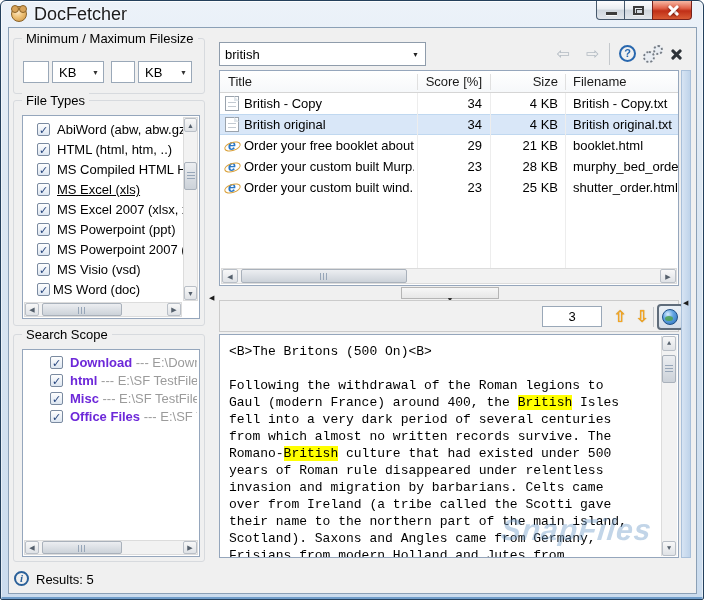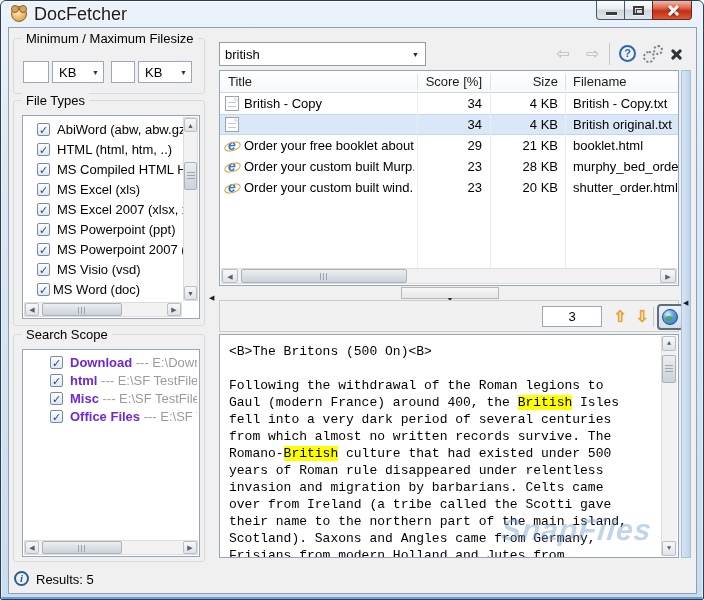--- a/index.html
+++ b/index.html
@@ -184,21 +184,21 @@
             <div class="li-row" style="top: 24px;">
               <span class="cb" style="left: 12px;">✓</span>
               <span class="li-label" style="left: 32px;">HTML (html, htm, ..)</span>
             </div>
             <div class="li-row" style="top: 44px;">
               <span class="cb" style="left: 12px;">✓</span>
               <span class="li-label" style="left: 32px;">MS Compiled HTML H</span>
             </div>
             <div class="li-row" style="top: 64px;">
               <span class="cb" style="left: 12px;">✓</span>
-              <span class="li-label" style="left: 32px;">MS Excel (xls)</span>
+              <span class="li-label" style="left: 32px; text-decoration: underline;">MS Excel (xls)</span>
             </div>
             <div class="li-row" style="top: 84px;">
               <span class="cb" style="left: 12px;">✓</span>
               <span class="li-label" style="left: 32px;">MS Excel 2007 (xlsx, xls</span>
             </div>
             <div class="li-row" style="top: 104px;">
               <span class="cb" style="left: 12px;">✓</span>
               <span class="li-label" style="left: 32px;">MS Powerpoint (ppt)</span>
             </div>
             <div class="li-row" style="top: 124px;">
@@ -303,20 +303,21 @@
       <div>
           <div class="tr" style="top: 22px;">
             <span class="fi fi-text"></span>
             <span class="td" style="left: 24px; width: 170px;">British - Copy</span>
             <span class="td" style="left: 197px; width: 65px; text-align: right;">34</span>
             <span class="td" style="left: 272px; width: 66px; text-align: right;">4 KB</span>
             <span class="td" style="left: 353px; width: 106px;">British - Copy.txt</span>
           </div>
           <div class="tr sel" style="top: 43px;">
             <span class="fi fi-text"></span>
+            <span class="td" style="left: 24px; width: 170px;">British original</span>
             <span class="td" style="left: 197px; width: 65px; text-align: right;">34</span>
             <span class="td" style="left: 272px; width: 66px; text-align: right;">4 KB</span>
             <span class="td" style="left: 353px; width: 106px;">British original.txt</span>
           </div>
           <div class="tr" style="top: 64px;">
             <span class="fi fi-html">e</span>
             <span class="td" style="left: 24px; width: 170px;">Order your free booklet about...</span>
             <span class="td" style="left: 197px; width: 65px; text-align: right;">29</span>
             <span class="td" style="left: 272px; width: 66px; text-align: right;">21 KB</span>
             <span class="td" style="left: 353px; width: 106px;">booklet.html</span>
@@ -325,21 +326,21 @@
             <span class="fi fi-html">e</span>
             <span class="td" style="left: 24px; width: 170px;">Order your custom built Murp...</span>
             <span class="td" style="left: 197px; width: 65px; text-align: right;">23</span>
             <span class="td" style="left: 272px; width: 66px; text-align: right;">28 KB</span>
             <span class="td" style="left: 353px; width: 106px;">murphy_bed_order.h</span>
           </div>
           <div class="tr" style="top: 106px;">
             <span class="fi fi-html">e</span>
             <span class="td" style="left: 24px; width: 170px;">Order your custom built wind...</span>
             <span class="td" style="left: 197px; width: 65px; text-align: right;">23</span>
-            <span class="td" style="left: 272px; width: 66px; text-align: right;">20 KB</span>
+            <span class="td" style="left: 272px; width: 66px; text-align: right;">25 KB</span>
             <span class="td" style="left: 353px; width: 106px;">shutter_order.html</span>
           </div>
         </div>
       <span class="gline" style="left:197px;"></span>
       <span class="gline" style="left:270px;"></span>
       <span class="gline" style="left:345px;"></span>
       <div class="sbh" style="left:1px;right:1px;bottom:1px;height:16px;">
         <div class="sb-btn" style="left:0;top:0;width:16px;height:14px;">
             <span class="tri" style="line-height:13px;">◀</span>
           </div>

